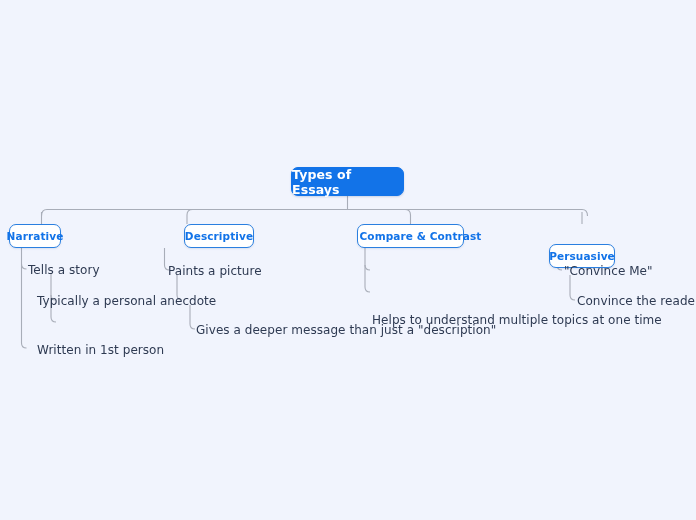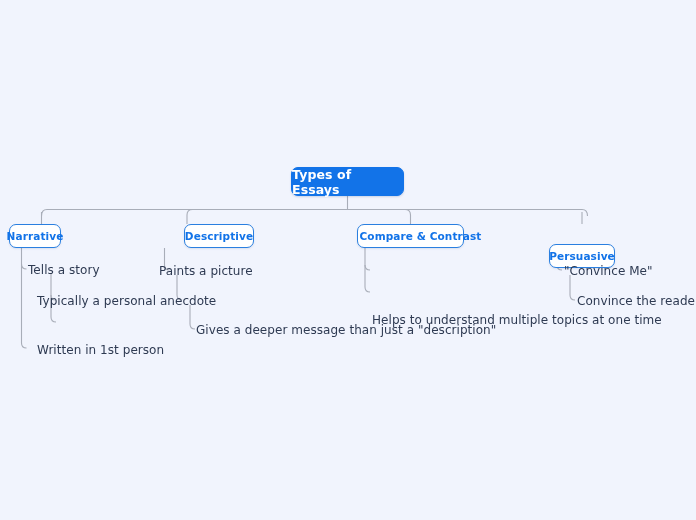--- a/index.html
+++ b/index.html
@@ -145,21 +145,21 @@
     <span>Persuasive</span>
   </div>
 
   <div class="leaf" style="left:28px; top:265px;">Tells a story</div>
 
   <div class="leaf" style="left:37px; top:296px;">Typically a personal anecdote</div>
 
   <div class="leaf" style="left:37px; top:318px;margin-top:27px;">Written in 1st person</div>
 
 
-  <div class="leaf" style="left:159px; top:266px;">Paints a picture</div>
+  <div class="leaf" style="left:168px; top:266px;">Paints a picture</div>
 
 
   <div class="leaf" style="left:196px; top:325px;">Gives a deeper message than just a "description"</div>
 
 
   <div class="leaf" style="left:372px; top:283px;margin-top:32px;">Helps to understand multiple topics at one time</div>
 
   <div class="leaf" style="left:564px; top:266px;">"Convince Me"</div>
 
   <div class="leaf" style="left:577px; top:296px;">Convince the reader of your point</div>

